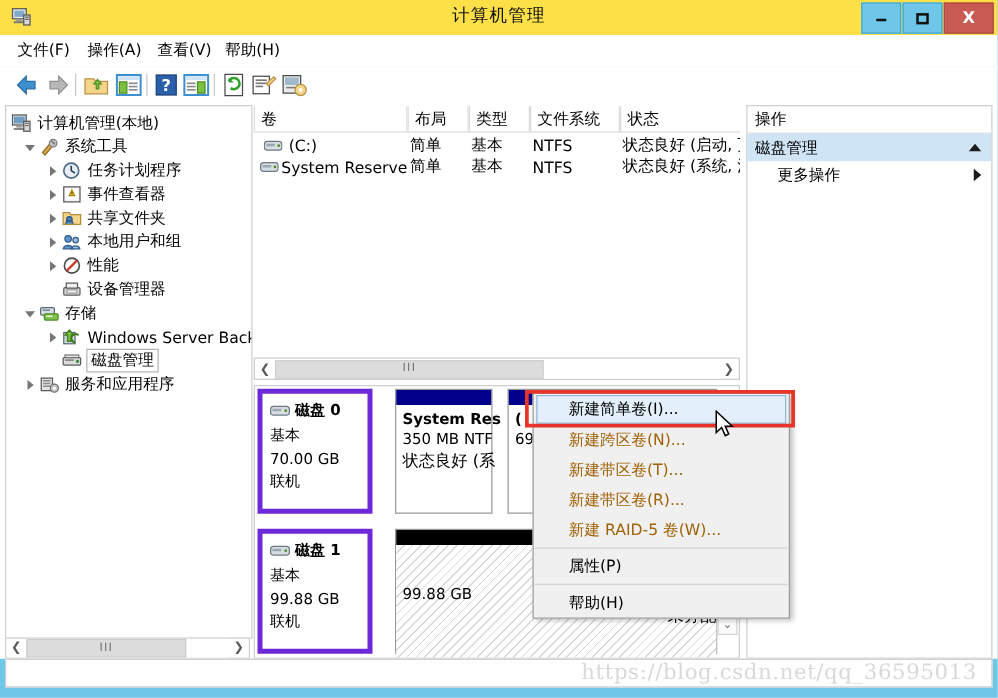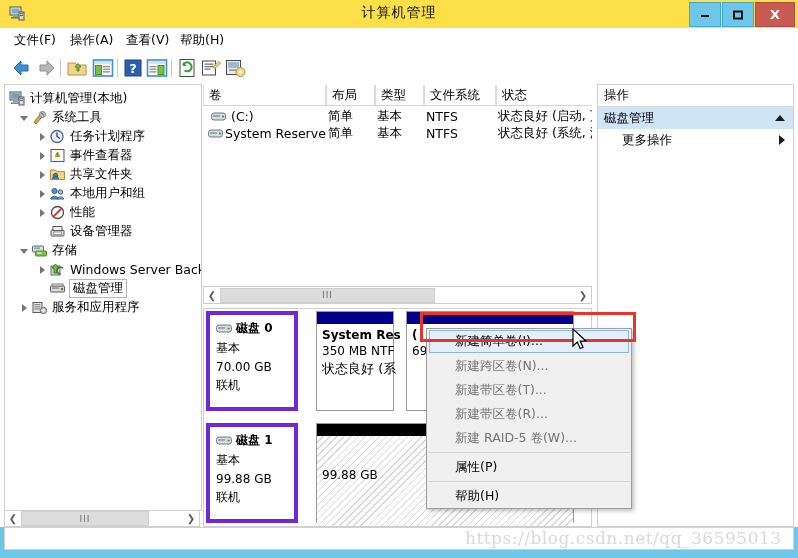--- a/index.html
+++ b/index.html
@@ -111,23 +111,23 @@
     border-bottom:6px solid #1b1b1b;}
   .caret-right{width:0;height:0;border-top:5px solid transparent;border-bottom:5px solid transparent;
     border-left:6px solid #1b1b1b;}
 
   
   .statusbar{position:absolute;left:4px;top:527px;width:790px;height:23px;background:#fff;
     border:1px solid #d0d0d0;box-sizing:border-box;}
 
   
   .ctxmenu{position:absolute;left:426px;top:314px;width:204px;background:#f0f0f0;
-    border:1px solid #9e9e9e;box-shadow:2px 2px 4px rgba(0,0,0,.25);z-index:40;margin-top:14px;}
+    border:1px solid #9e9e9e;box-shadow:2px 2px 4px rgba(0,0,0,.25);z-index:40;}
   .ci{height:24px;display:flex;align-items:center;padding-left:28px;font-size:12.5px;color:#000;}
-  .ci.disabled{color:#737373;}
+  .ci.disabled{color:#a16207;}
   .ci.hl{background:#e3f0fb;border:1px solid #8fb8d8;box-sizing:border-box;margin:1px 2px;
     height:23px;padding-left:25px;}
   .ci-sep{height:1px;background:#d3d3d3;margin:2px 1px;}
   .redbox{position:absolute;left:420px;top:312px;width:216px;height:30px;
     border:3px solid #e8342a;box-sizing:border-box;z-index:45;pointer-events:none;}
   .cursor{position:absolute;left:572px;top:328px;z-index:50;}
 
   .watermark{position:absolute;left:465px;top:528px;font-family:"DejaVu Serif","Liberation Serif",serif;
     font-size:17px;color:#d9d9d9;letter-spacing:.5px;z-index:60;}
 </style>

